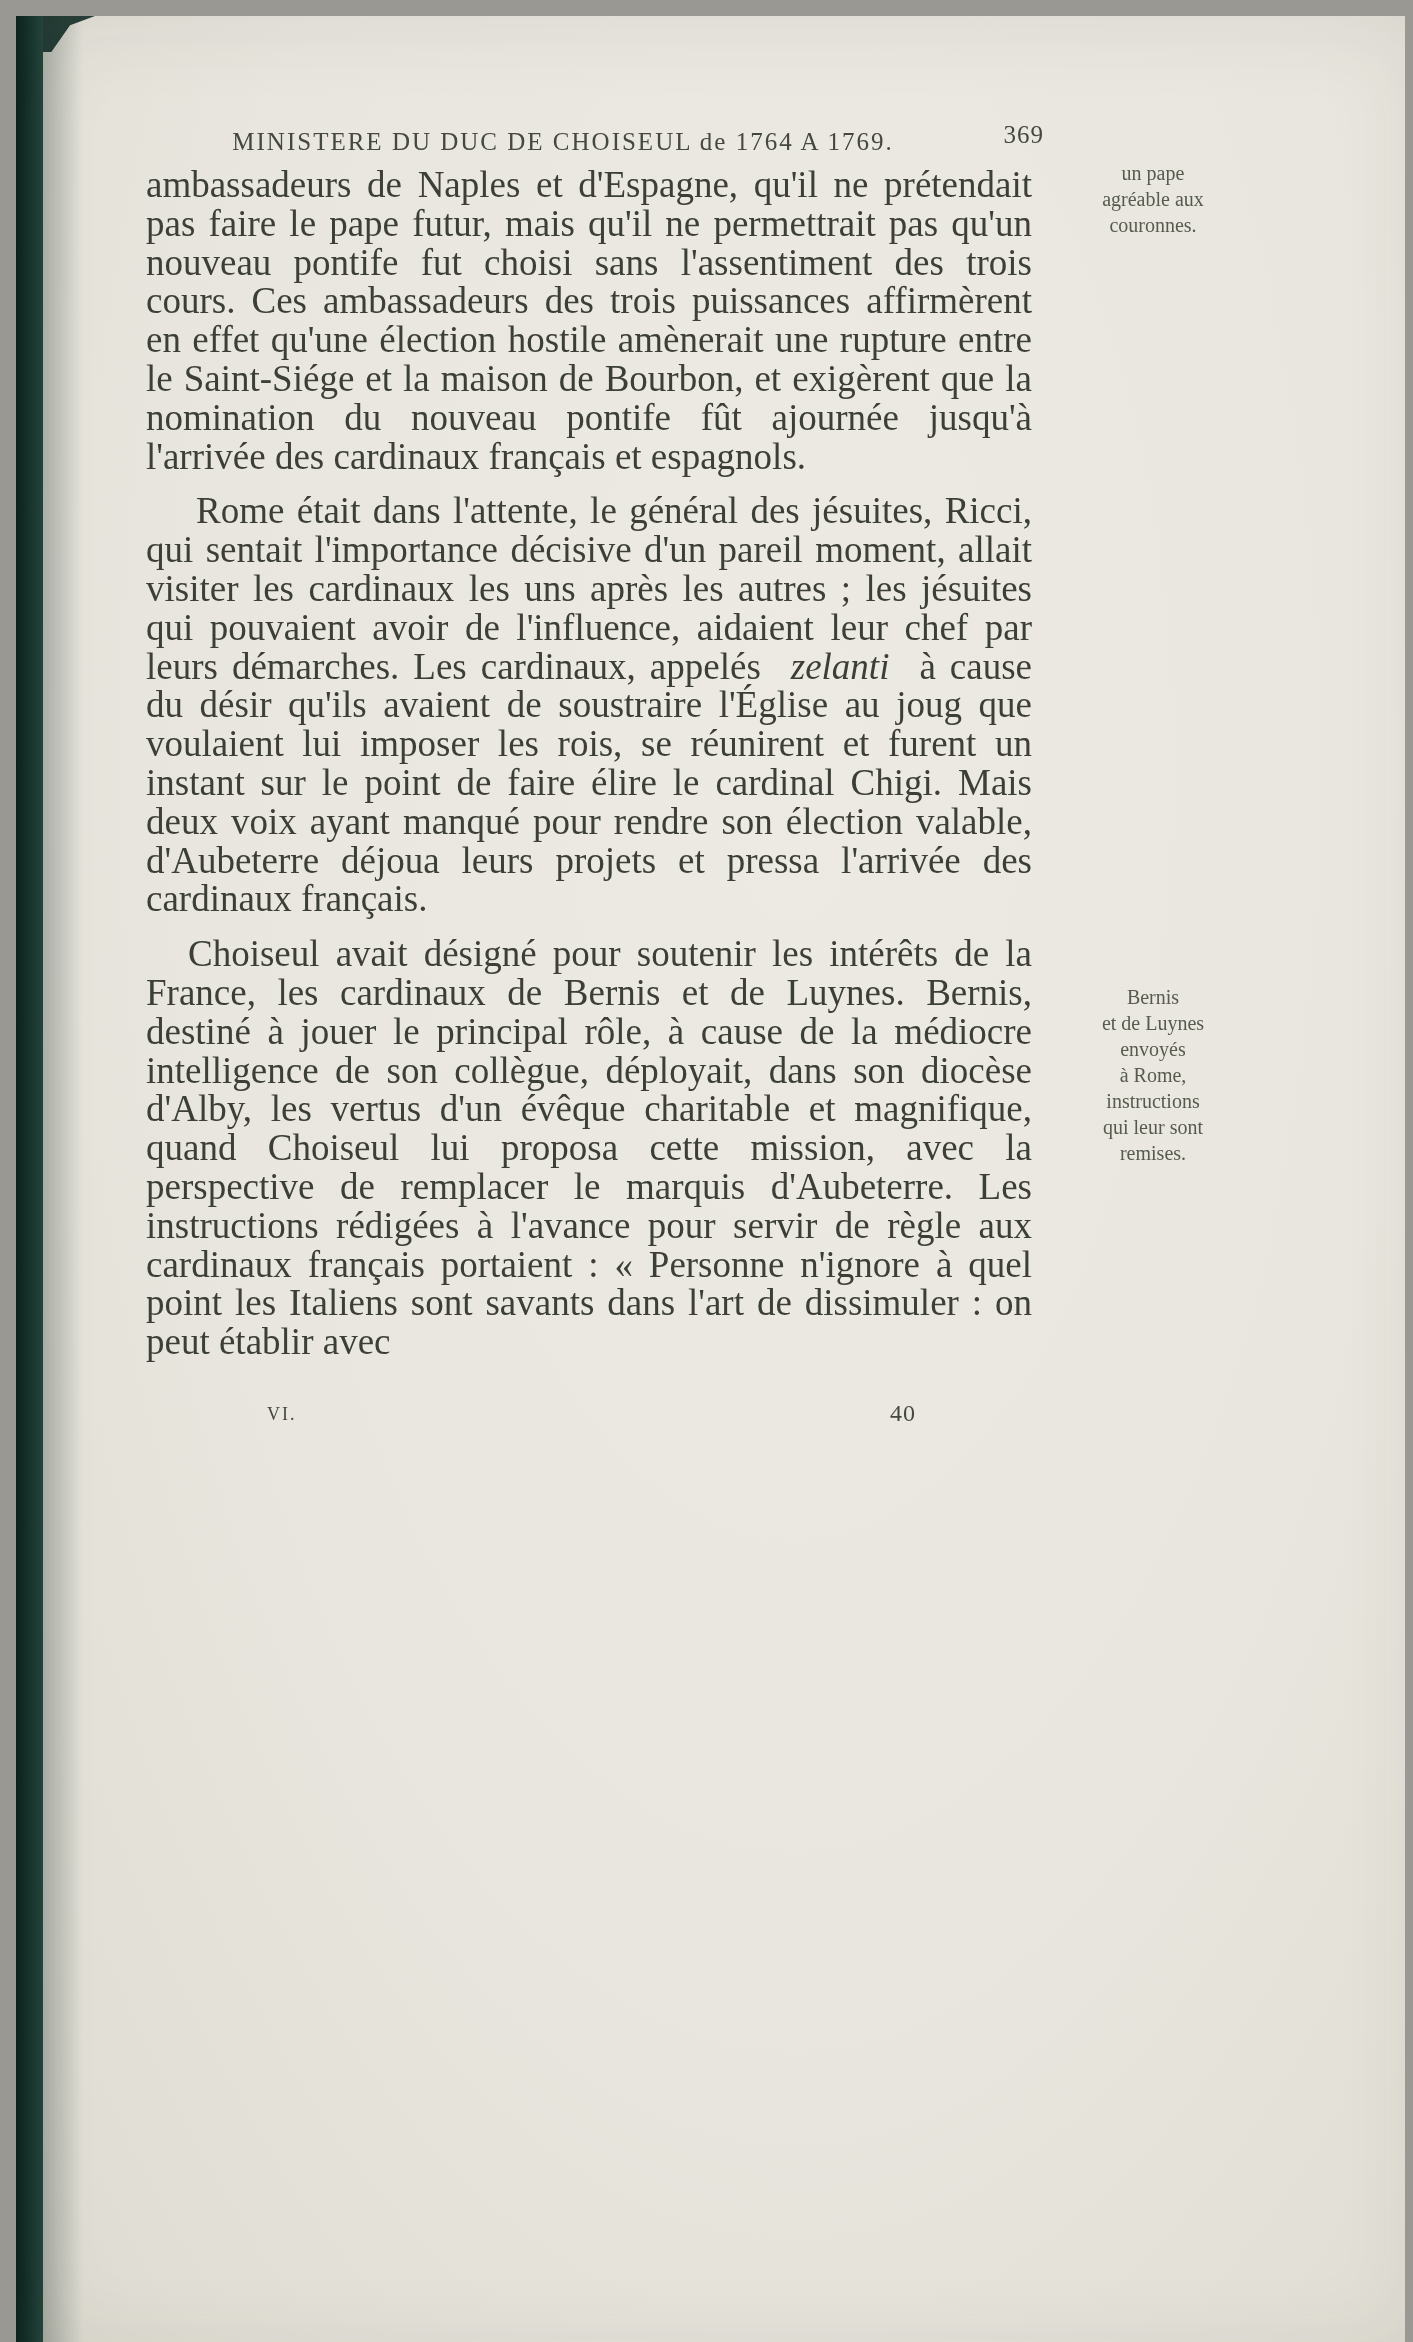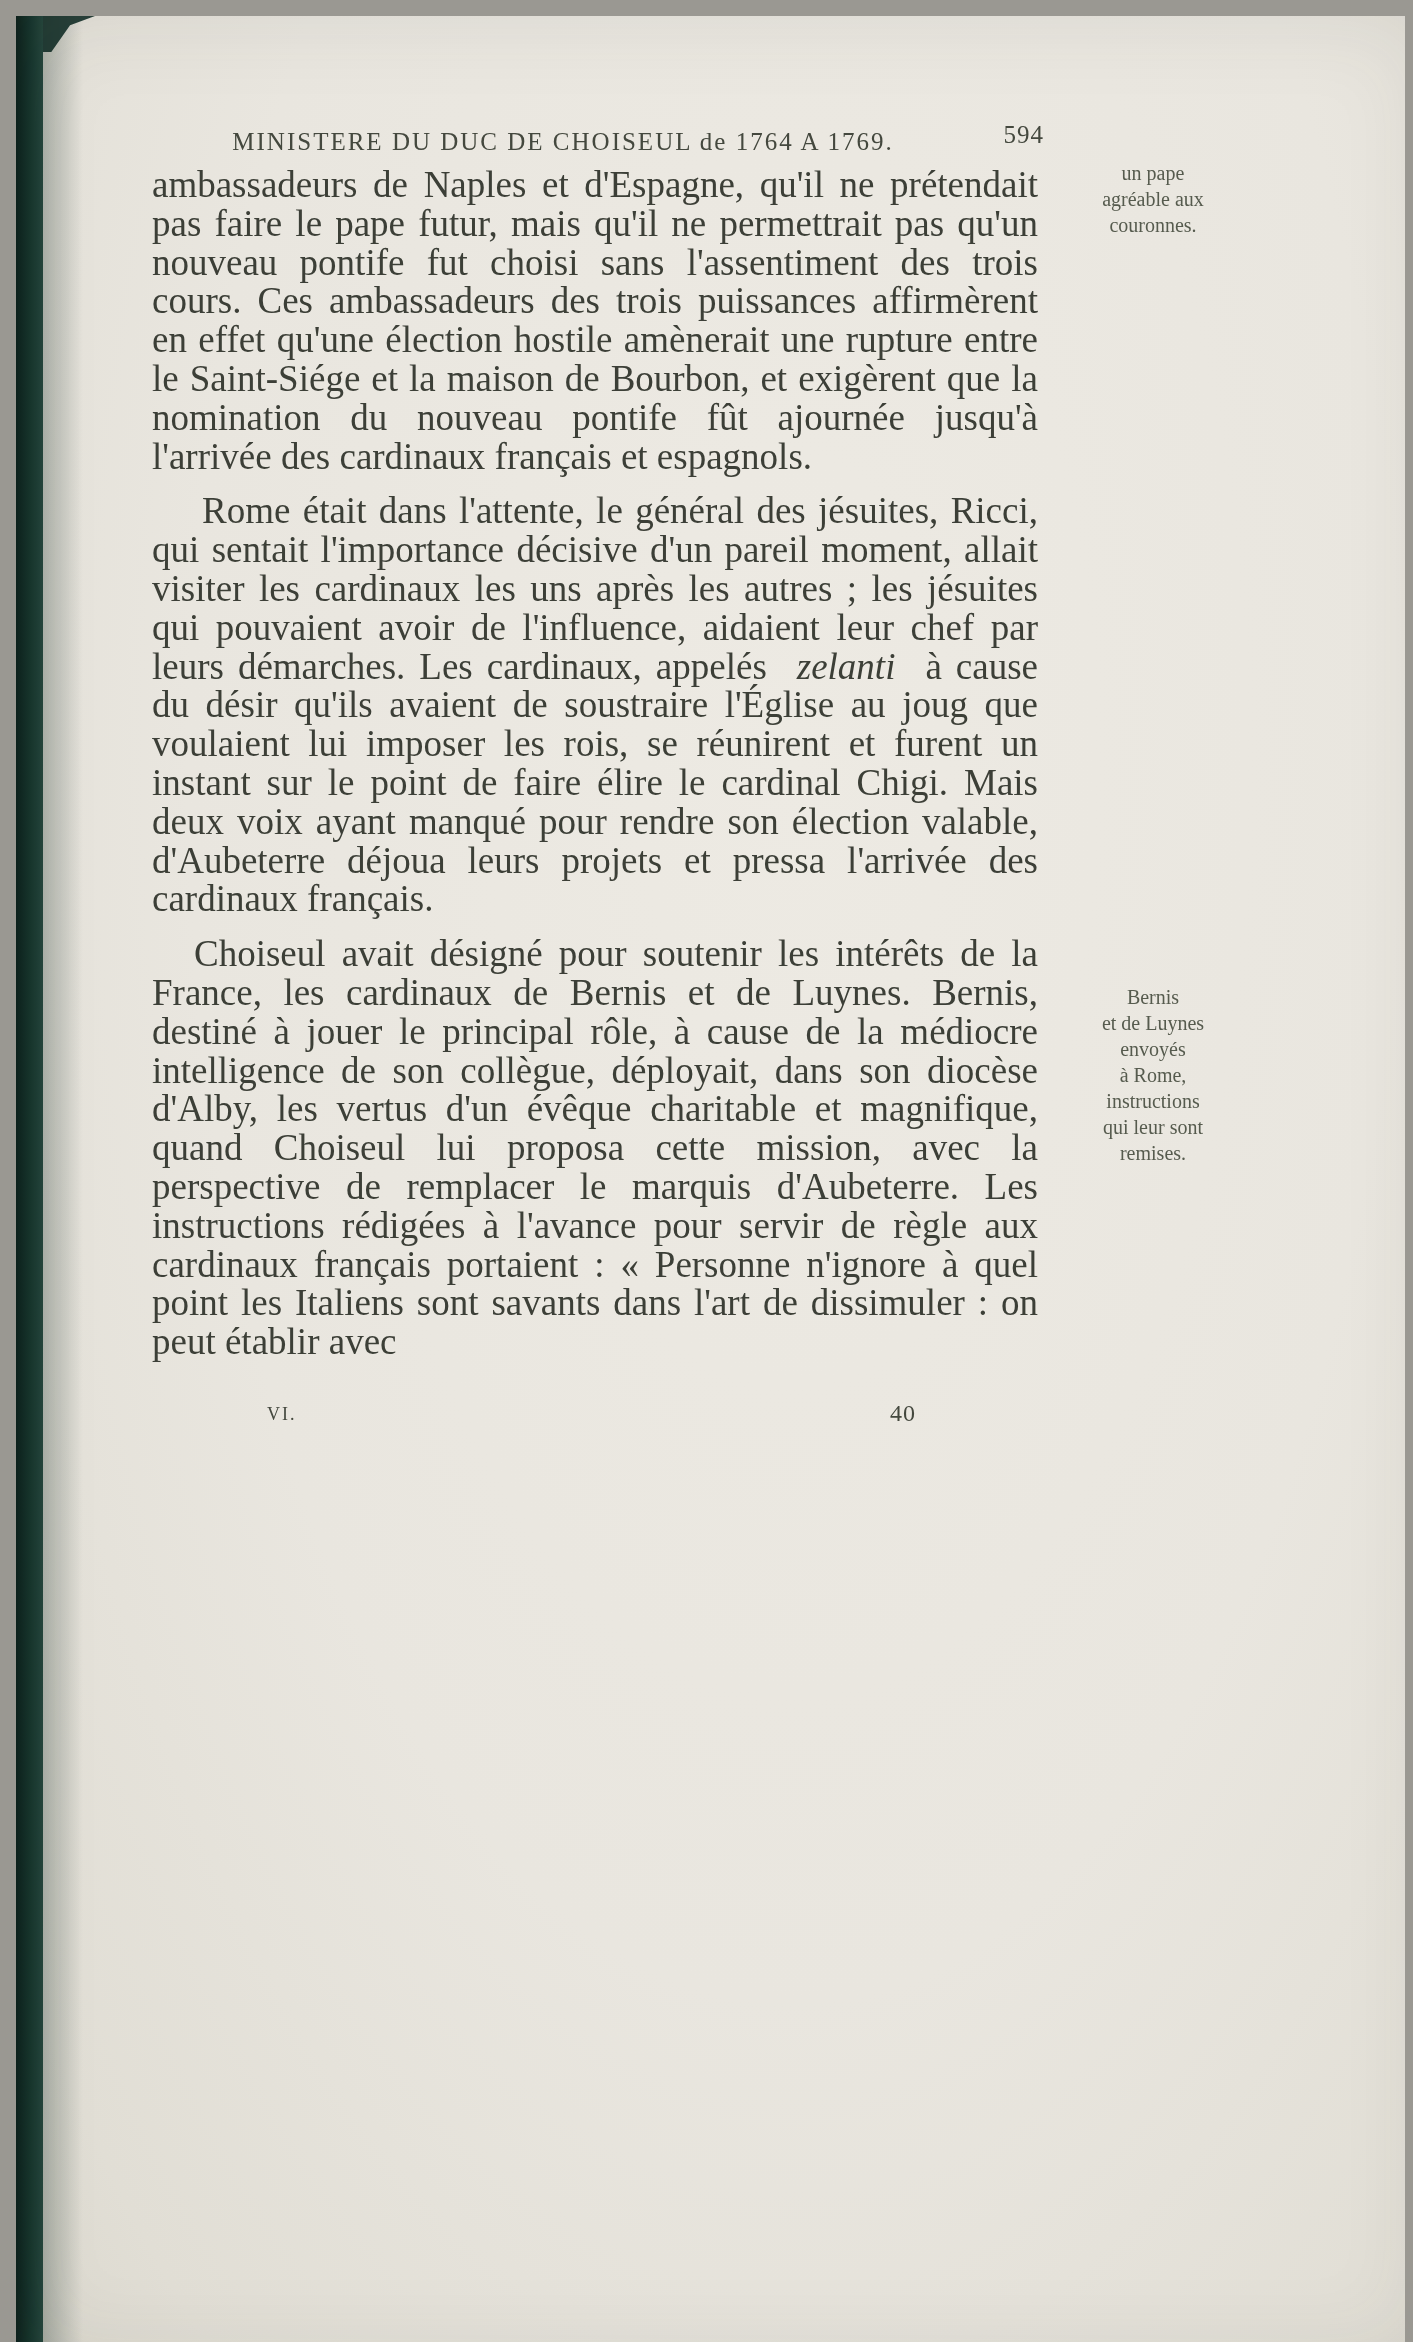--- a/index.html
+++ b/index.html
@@ -48,21 +48,21 @@
     white-space: nowrap;
   }
   .page-number {
     position: absolute; right: 0; top: 1px;
     font-size: 25px;
     letter-spacing: 1px;
     color: #44483e;
   }
 
   .text-block {
-    position: absolute; left: 120px; top: 134px;
+    position: absolute; left: 114px; top: 134px;
     width: 918px;
     font-size: 37px;
     line-height: 38.8px;
     text-align: justify;
     color: #3c3f37;
   }
   .para { text-indent: 42px; }
   .para.no-indent { text-indent: 0; }
   .para i { font-style: italic; }
 
@@ -97,21 +97,21 @@
 <body>
 
 <div class="page">
 
   <div class="binding-edge"></div>
   <div class="binding-shadow"></div>
   <div class="corner-mark"></div>
 
   <div class="header">
     <span class="running-title">MINISTERE DU DUC DE CHOISEUL de 1764 A 1769.</span>
-    <span class="page-number">594</span>
+    <span class="page-number">369</span>
   </div>
 
   <div class="text-block">
     <p class="para no-indent">ambassadeurs de Naples et d'Espagne, qu'il ne prétendait pas faire le pape futur, mais qu'il ne permettrait pas qu'un nouveau pontife fut choisi sans l'assentiment des trois cours. Ces ambassadeurs des trois puissances affirmèrent en effet qu'une élection hostile amènerait une rupture entre le Saint-Siége et la maison de Bourbon, et exigèrent que la nomination du nouveau pontife fût ajournée jusqu'à l'arrivée des cardinaux français et espagnols.</p>
     <p class="para"><span>Rome était dans l'attente, le général des jésuites, Ricci, qui sentait l'importance décisive d'un pareil moment, allait visiter les cardinaux les uns après les autres ; les jésuites qui pouvaient avoir de l'influence, aidaient leur chef par leurs démarches. Les cardinaux, appelés </span><i>zelanti</i><span> à cause du désir qu'ils avaient de soustraire l'Église au joug que voulaient lui imposer les rois, se réunirent et furent un instant sur le point de faire élire le cardinal Chigi. Mais deux voix ayant manqué pour rendre son élection valable, d'Aubeterre déjoua leurs projets et pressa l'arrivée des cardinaux français.</span></p>
     <p class="para">Choiseul avait désigné pour soutenir les intérêts de la France, les cardinaux de Bernis et de Luynes. Bernis, destiné à jouer le principal rôle, à cause de la médiocre intelligence de son collègue, déployait, dans son diocèse d'Alby, les vertus d'un évêque charitable et magnifique, quand Choiseul lui proposa cette mission, avec la perspective de remplacer le marquis d'Aubeterre. Les instructions rédigées à l'avance pour servir de règle aux cardinaux français portaient : « Personne n'ignore à quel point les Italiens sont savants dans l'art de dissimuler : on peut établir avec</p>
   </div>
 
   <div class="margin-note note-1">un pape
 agréable aux

